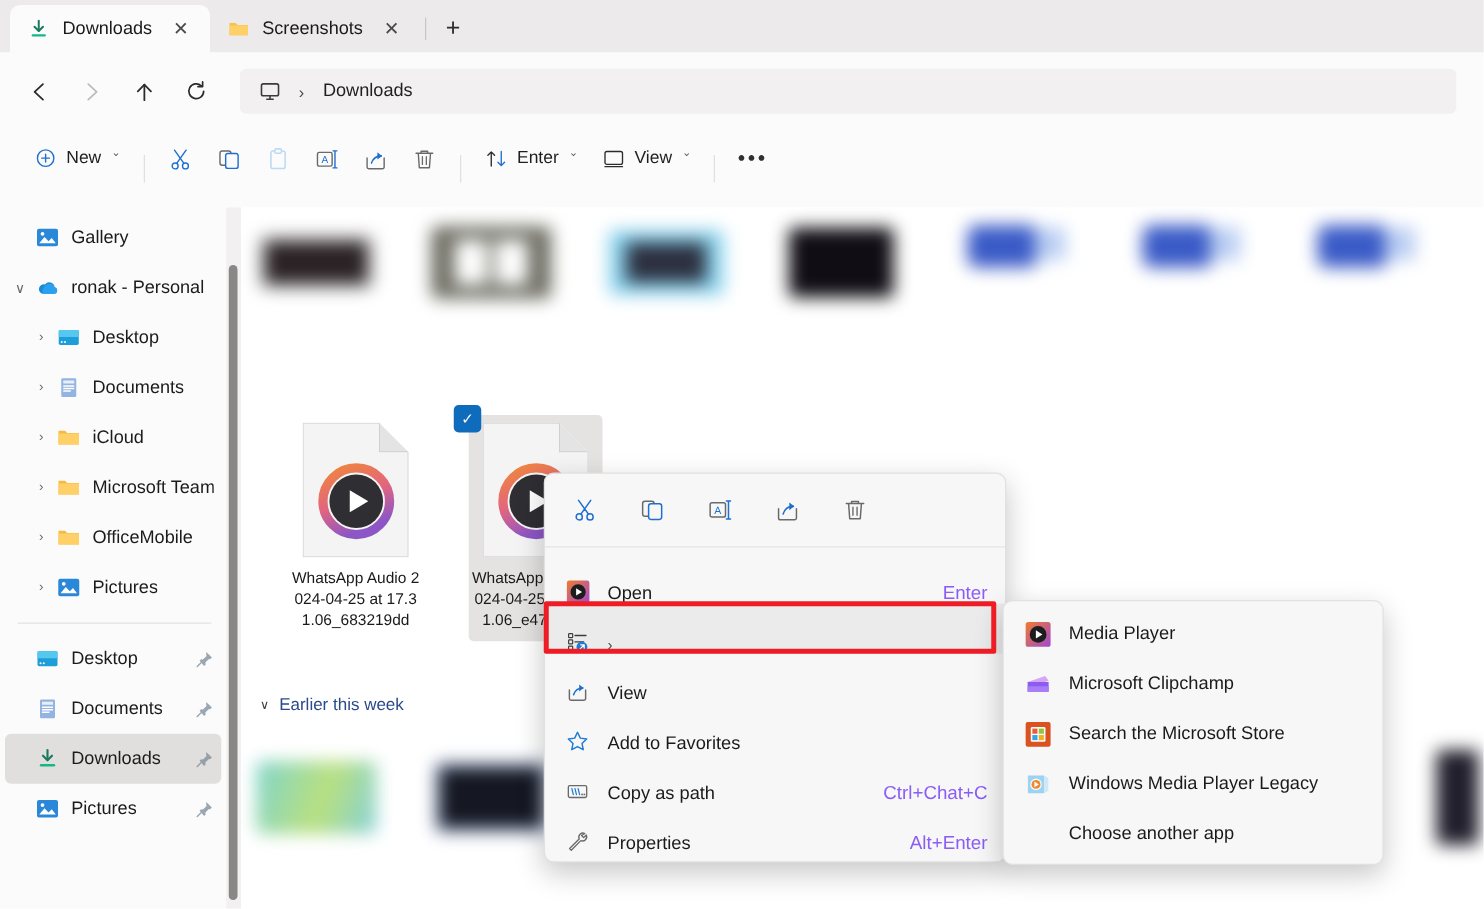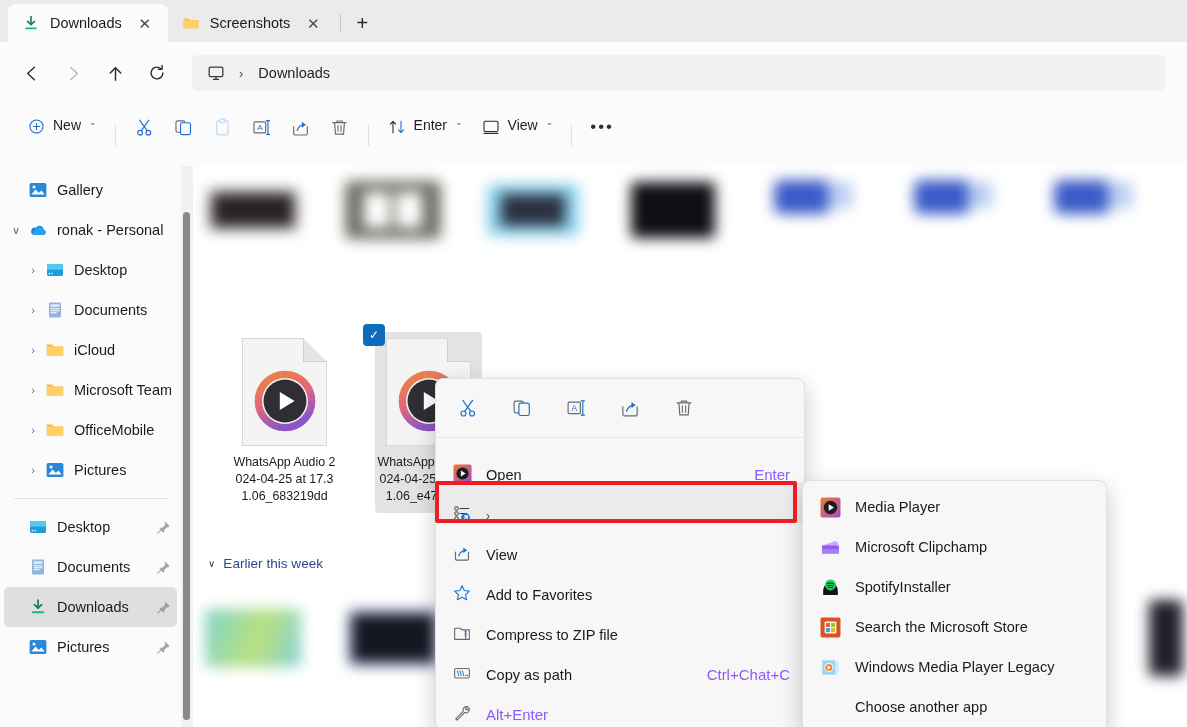--- a/index.html
+++ b/index.html
@@ -724,51 +724,41 @@
     <div class="ctxitem">
       <span class="ctx-ico">
         <svg viewBox="0 0 24 24" width="20" height="20">
           <path d="M12 3.4l2.7 5.6 6.1.8-4.5 4.3 1.2 6-5.5-3-5.5 3 1.2-6-4.5-4.3 6.1-.8z" stroke="#1f7ad4" stroke-width="1.4" fill="none" stroke-linejoin="round"></path>
         </svg>
       </span>
       <span class="ctx-label">Add to Favorites</span>
       <span class="ctx-accel"></span>
     </div>
 
-    <div class="ctxitem">
-      <span class="ctx-ico">
-        <svg viewBox="0 0 24 24" width="20" height="20">
-          <path d="M3.2 6.2h7l1.6 2h9v11.4H3.2z" stroke="#6a6a6a" stroke-width="1.3" fill="none" stroke-linejoin="round"></path>
-          <path d="M16.4 8.6v10.8" stroke="#1f7ad4" stroke-width="1.3"></path>
-          <path d="M15 10.4h2.6M15 12.6h2.6M15 14.8h2.6" stroke="#1f7ad4" stroke-width="1.2"></path>
-        </svg>
-      </span>
-      <span class="ctx-label">Compress to ZIP file</span>
-      <span class="ctx-accel"></span>
-    </div>
 
     <div class="ctxitem">
       <span class="ctx-ico">
         <svg viewBox="0 0 24 24" width="20" height="20">
           <rect x="3.2" y="6.6" width="17.6" height="11.4" rx="1.4" stroke="#6a6a6a" stroke-width="1.3" fill="none"></rect>
           <path d="M6.6 9.4l1.4 5.8M9.6 9.4l1.4 5.8M12.6 9.4l1.4 5.8" stroke="#1f7ad4" stroke-width="1.2" stroke-linecap="round"></path>
           <circle cx="16.4" cy="15" r=".9" fill="#6a6a6a"></circle>
             <circle cx="18.6" cy="15" r=".9" fill="#6a6a6a"></circle>
         </svg>
       </span>
       <span class="ctx-label">Copy as path</span>
       <span class="ctx-accel">Ctrl+Chat+C</span>
     </div>
 
     <div class="ctxitem">
       <span class="ctx-ico">
         <svg viewBox="0 0 24 24" width="20" height="20">
           <path d="M19 4.6a4 4 0 0 0-5.4 5.2L4.4 19l1.6 1.6 9.2-9.2a4 4 0 0 0 5.2-5.4l-2.5 2.5-2-2z" stroke="#6a6a6a" stroke-width="1.3" fill="none" stroke-linejoin="round"></path>
         </svg>
       </span>
+      <span class="ctx-label">Properties</span>
       <span class="ctx-accel">Alt+Enter</span>
     </div>
 
     <div style="height:6px"></div>
   </div>
 
   <div class="redbox"></div>
 
   <div class="submenu">
 
@@ -793,30 +783,20 @@
       <span class="sub-ico">
         <svg viewBox="0 0 20 20" width="21" height="21">
           <path d="M2 8.2L15.4 3.6l2.6 3.6L4.4 11.8z" fill="#d5a6f5"></path>
           <path d="M2 8.2h16v7.4H2z" fill="#8a5cf0"></path>
           <path d="M2 11.4h16v4.2H2z" fill="#a97df6"></path>
         </svg>
       </span>
       <span>Microsoft Clipchamp</span>
     </div>
 
-    <div class="subitem">
-      <span class="sub-ico">
-        <svg viewBox="0 0 20 20" width="21" height="21">
-          <path d="M3 13.4c0-4.8 3.2-8 7-8s7 3.2 7 8v3.8H3z" fill="#15131a"></path>
-          <circle cx="10" cy="7.6" r="5.2" fill="#1ed760"></circle>
-          <path d="M6.9 6.2c2.2-.7 4.4-.5 6.3.6M7.3 8.2c1.8-.6 3.6-.4 5.2.5M7.7 10c1.4-.4 2.8-.3 4.1.4" stroke="#0b2b14" stroke-width="1" fill="none" stroke-linecap="round"></path>
-        </svg>
-      </span>
-      <span>SpotifyInstaller</span>
-    </div>
 
     <div class="subitem">
       <span class="sub-ico">
         <svg viewBox="0 0 20 20" width="21" height="21">
           <rect x="0.5" y="0.5" width="19" height="19" rx="1.6" fill="#d9521f"></rect>
           <rect x="4.4" y="4.4" width="11.2" height="11.2" rx="1" fill="#fbfbfb"></rect>
           <rect x="5.6" y="5.6" width="3.9" height="3.9" fill="#e8603a"></rect>
           <rect x="10.5" y="5.6" width="3.9" height="3.9" fill="#8ec63f"></rect>
           <rect x="5.6" y="10.5" width="3.9" height="3.9" fill="#3aa3e8"></rect>
           <rect x="10.5" y="10.5" width="3.9" height="3.9" fill="#f2b01e"></rect>

